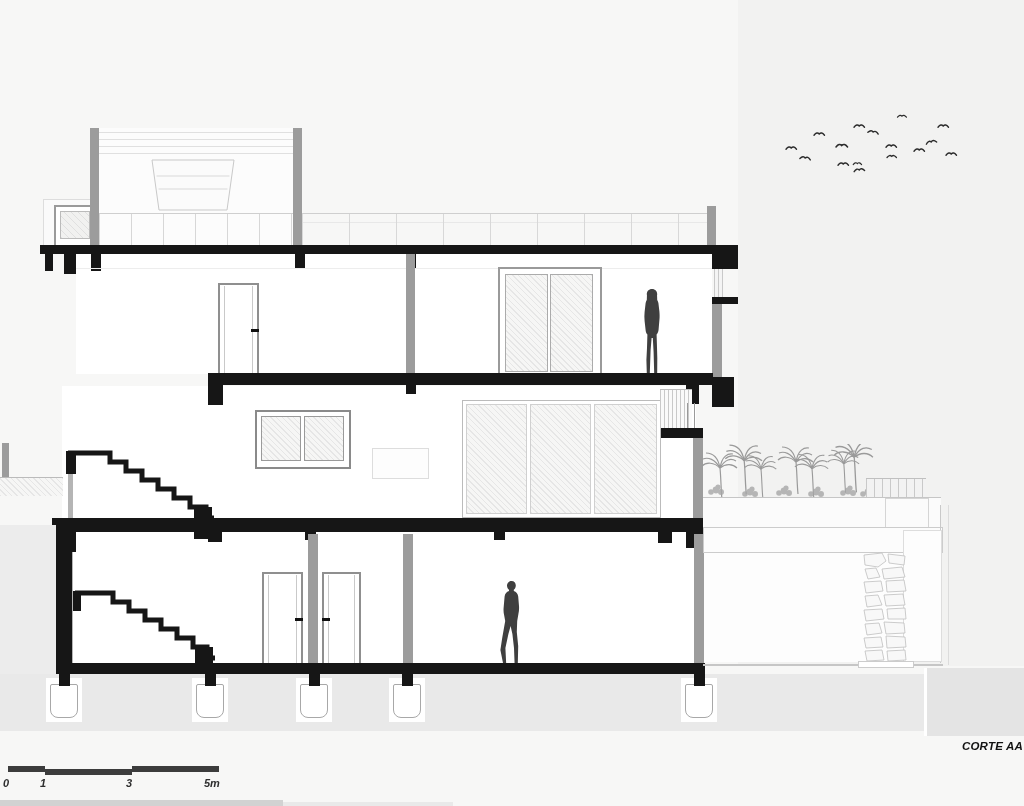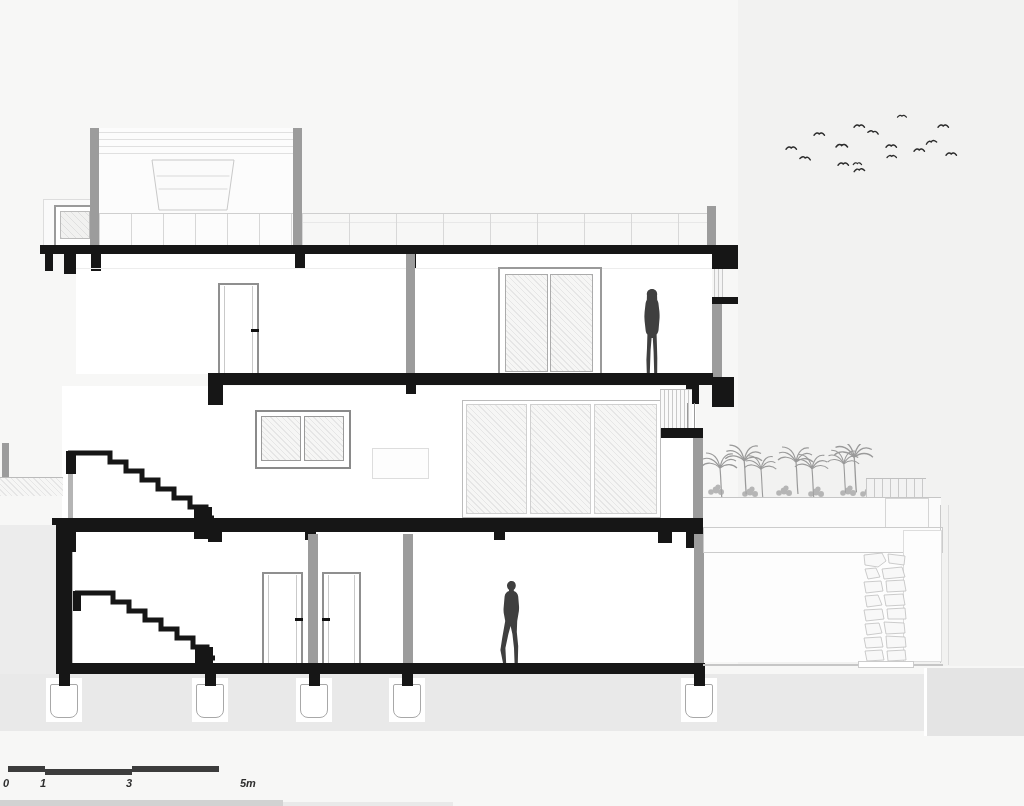--- a/index.html
+++ b/index.html
@@ -275,22 +275,23 @@
   <div class="abs ink" style="left:402px;top:666px;width:11px;height:20px;"></div>
   <div class="abs ink" style="left:694px;top:666px;width:11px;height:20px;"></div>
 
   <div class="abs" style="left:0;top:760px;width:260px;height:36px;">
     <div class="abs" style="left:8px;top:6px;width:37px;height:6px;background:#3c3c3c;"></div>
     <div class="abs" style="left:45px;top:9px;width:87px;height:6px;background:#3c3c3c;"></div>
     <div class="abs" style="left:132px;top:6px;width:87px;height:6px;background:#3c3c3c;"></div>
     <div class="abs label" style="left:3px;top:17px;">0</div>
     <div class="abs label" style="left:40px;top:17px;">1</div>
     <div class="abs label" style="left:126px;top:17px;">3</div>
-    <div class="abs label" style="left:204px;top:17px;margin-left:36px;">5m</div>
+    <div class="abs label" style="left:204px;top:17px;">5m</div>
   </div>
 
   <div class="abs titleblock" style="right:1px;top:740px;width:300px;">
+    <div class="t1">CORTE AA</div>
   </div>
 
   <div class="abs" style="left:0;top:800px;width:283px;height:6px;background:#d2d2d2;"></div>
   <div class="abs" style="left:283px;top:802px;width:170px;height:4px;background:#e9e9e9;"></div>
 
 </div>
 
 </body></html>

